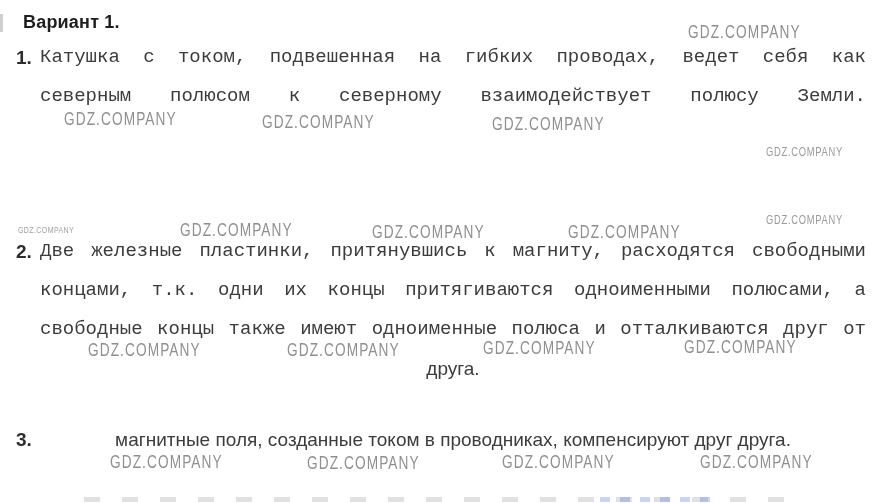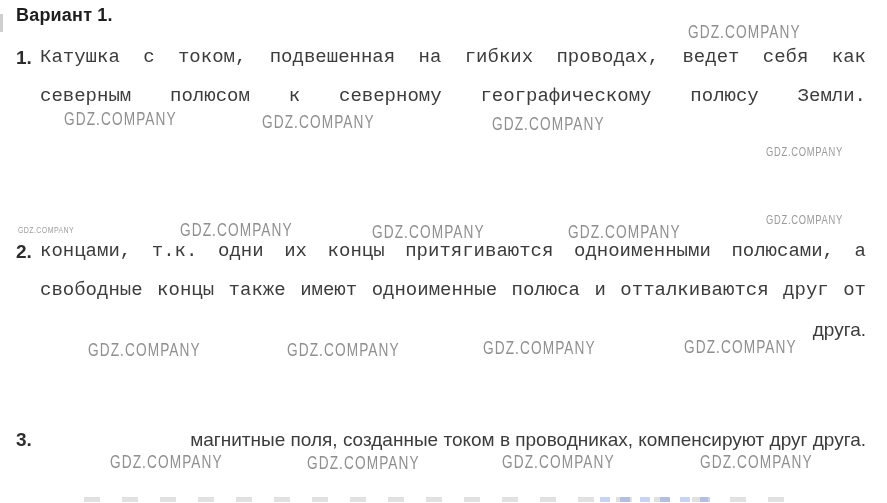--- a/index.html
+++ b/index.html
@@ -5,38 +5,38 @@
   html, body { margin:0; padding:0; background:#ffffff; }
   .doc {
     position:relative;
     width:887px; height:503px;
     background:#ffffff;
     overflow:hidden;
     font-family:"Liberation Sans", sans-serif;
     color:#3c3c3c;
   }
   .title {
-    position:absolute; left:16px; top:5px; margin:0;
+    position:absolute; left:16px; top:5px; margin:7px;
     font-size:18px; font-weight:700; color:#1e1e1e; letter-spacing:0.2px;
   }
   .para {
     position:absolute; left:16px; width:850px;
     padding-left:24px; box-sizing:border-box;
     font-size:19px; color:#3c3c3c;
   }
   .p1 { top:38px; }
   .p2 { top:232px; }
   .p3 { top:420px; }
   .num {
     position:absolute; left:0; top:0;
     font-weight:700; color:#2d2d2d; line-height:39px; font-size:19px;
   }
   .ln { line-height:39px; height:39px; overflow:hidden; }
   .ln.just { text-align:justify; text-align-last:justify;font-family:Liberation Mono, monospace; }
-  .ln.plain { text-align:right; }
+  .ln.plain { text-align:center; }
   .wm {
     position:absolute;
     color:#8f8f8f;
     white-space:nowrap;
     transform:scaleX(0.72);
     transform-origin:left top;
     font-family:"Liberation Sans", sans-serif;
     font-weight:400;
   }
   .wm-b { font-size:19px; letter-spacing:1.5px; }
@@ -62,25 +62,26 @@
 
 <div class="doc">
 
   <div class="edge-artifact"></div>
 
   <h1 class="title">Вариант 1.</h1>
 
   <div class="para p1">
     <span class="num">1.</span>
     <div class="ln just">Катушка с током, подвешенная на гибких проводах, ведет себя как магнитная</div>
-    <div class="ln just">северным полюсом к северному географическому полюсу Земли.</div>
+    <div class="ln just">северным полюсом к северному взаимодействует полюсу Земли.</div>
   </div>
 
   <div class="para p2">
     <span class="num">2.</span>
+    <div class="ln just">Две железные пластинки, притянувшись к магниту, расходятся свободными</div>
     <div class="ln just">концами, т.к. одни их концы притягиваются одноименными полюсами, а другие,</div>
     <div class="ln just">свободные концы также имеют одноименные полюса и отталкиваются друг от</div>
     <div class="ln plain">друга.</div>
   </div>
 
   <div class="para p3">
     <span class="num">3.</span>
     <div class="ln plain">магнитные поля, созданные током в проводниках, компенсируют друг друга.</div>
   </div>
 

